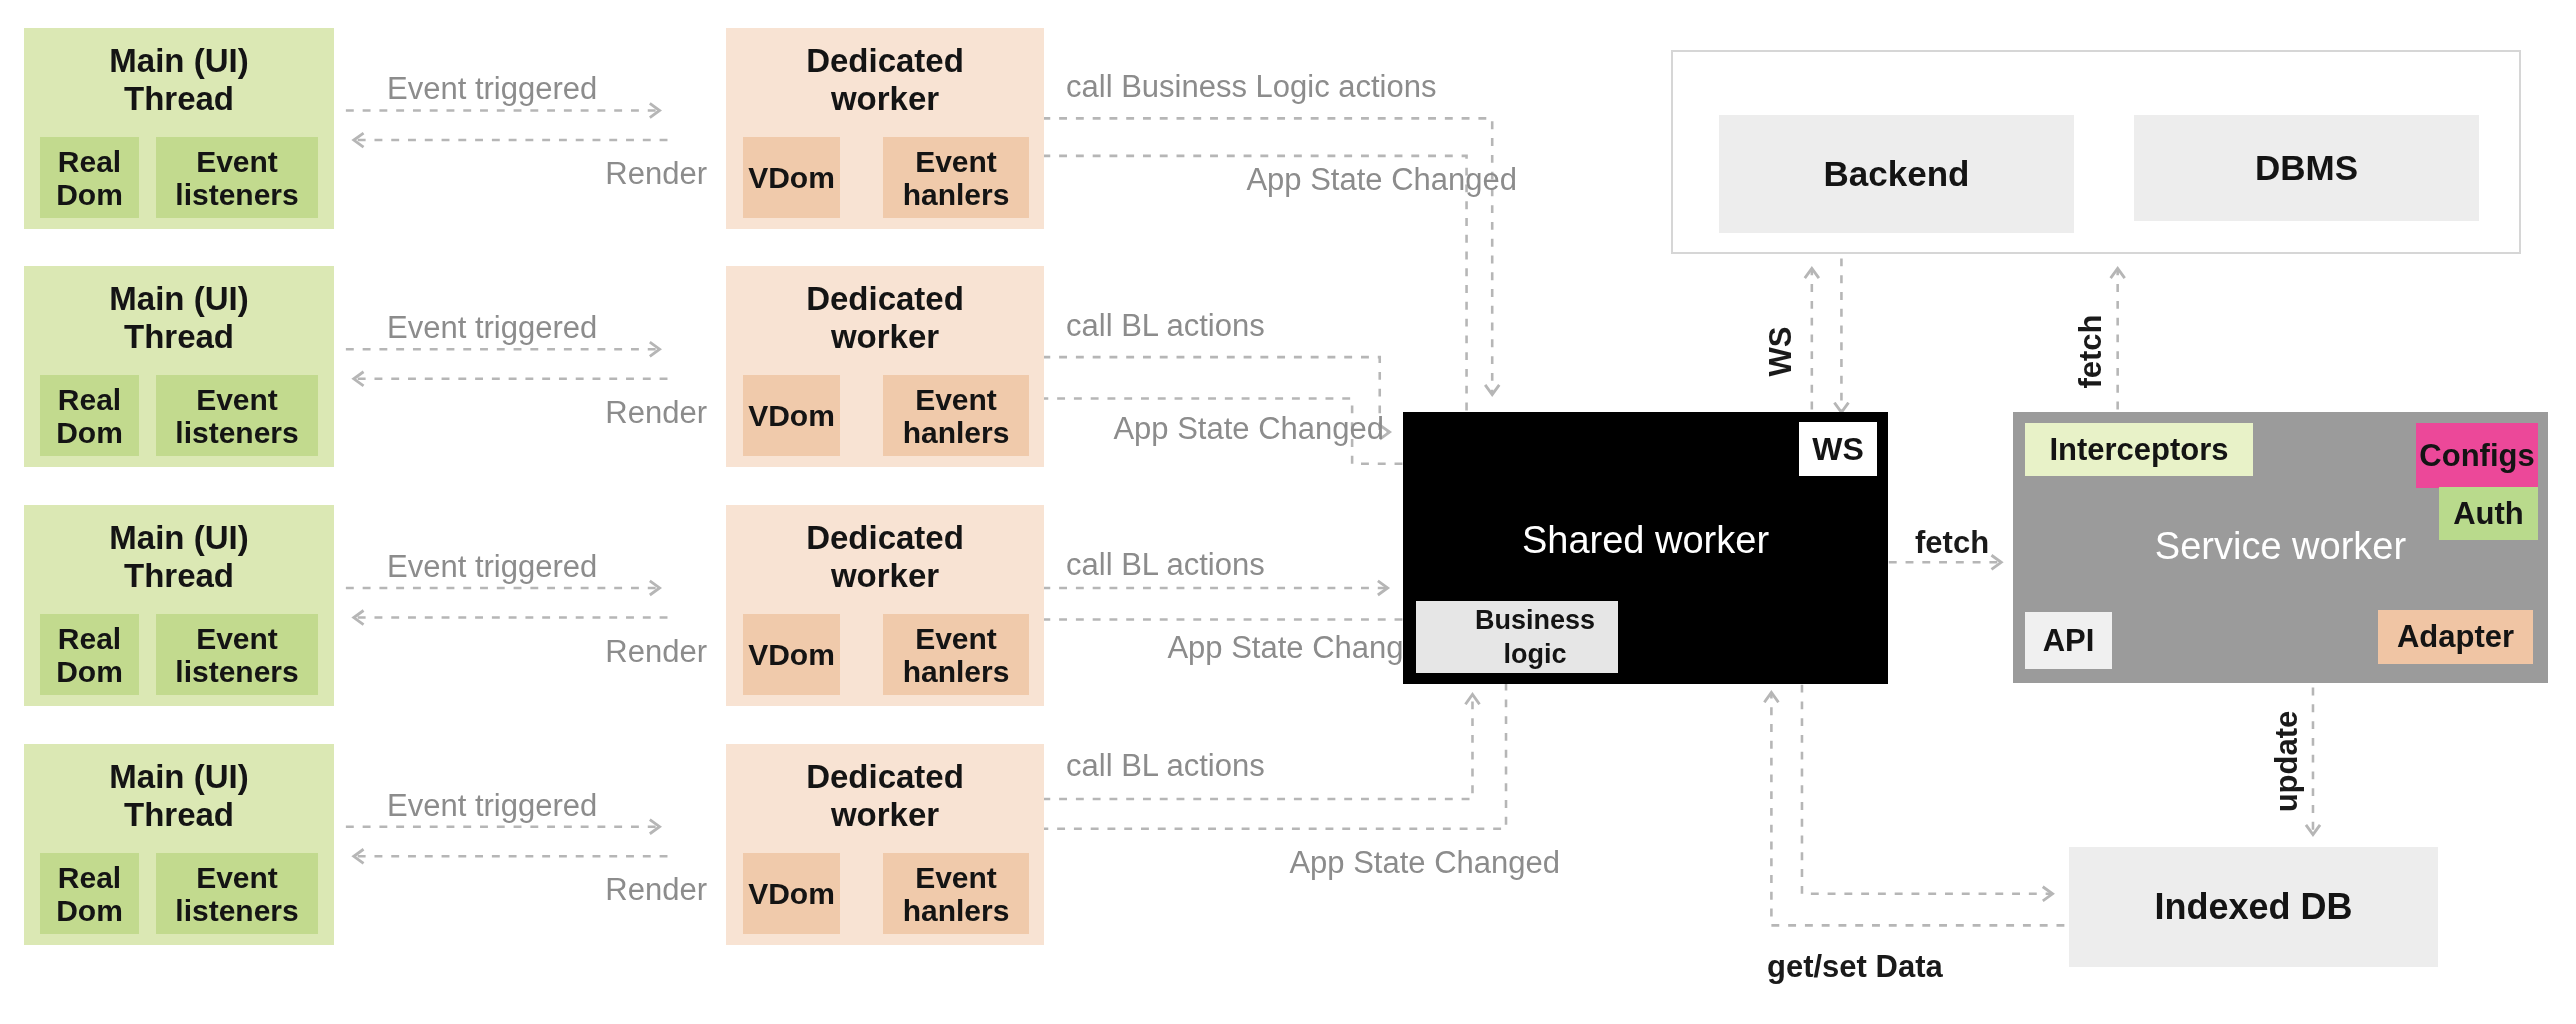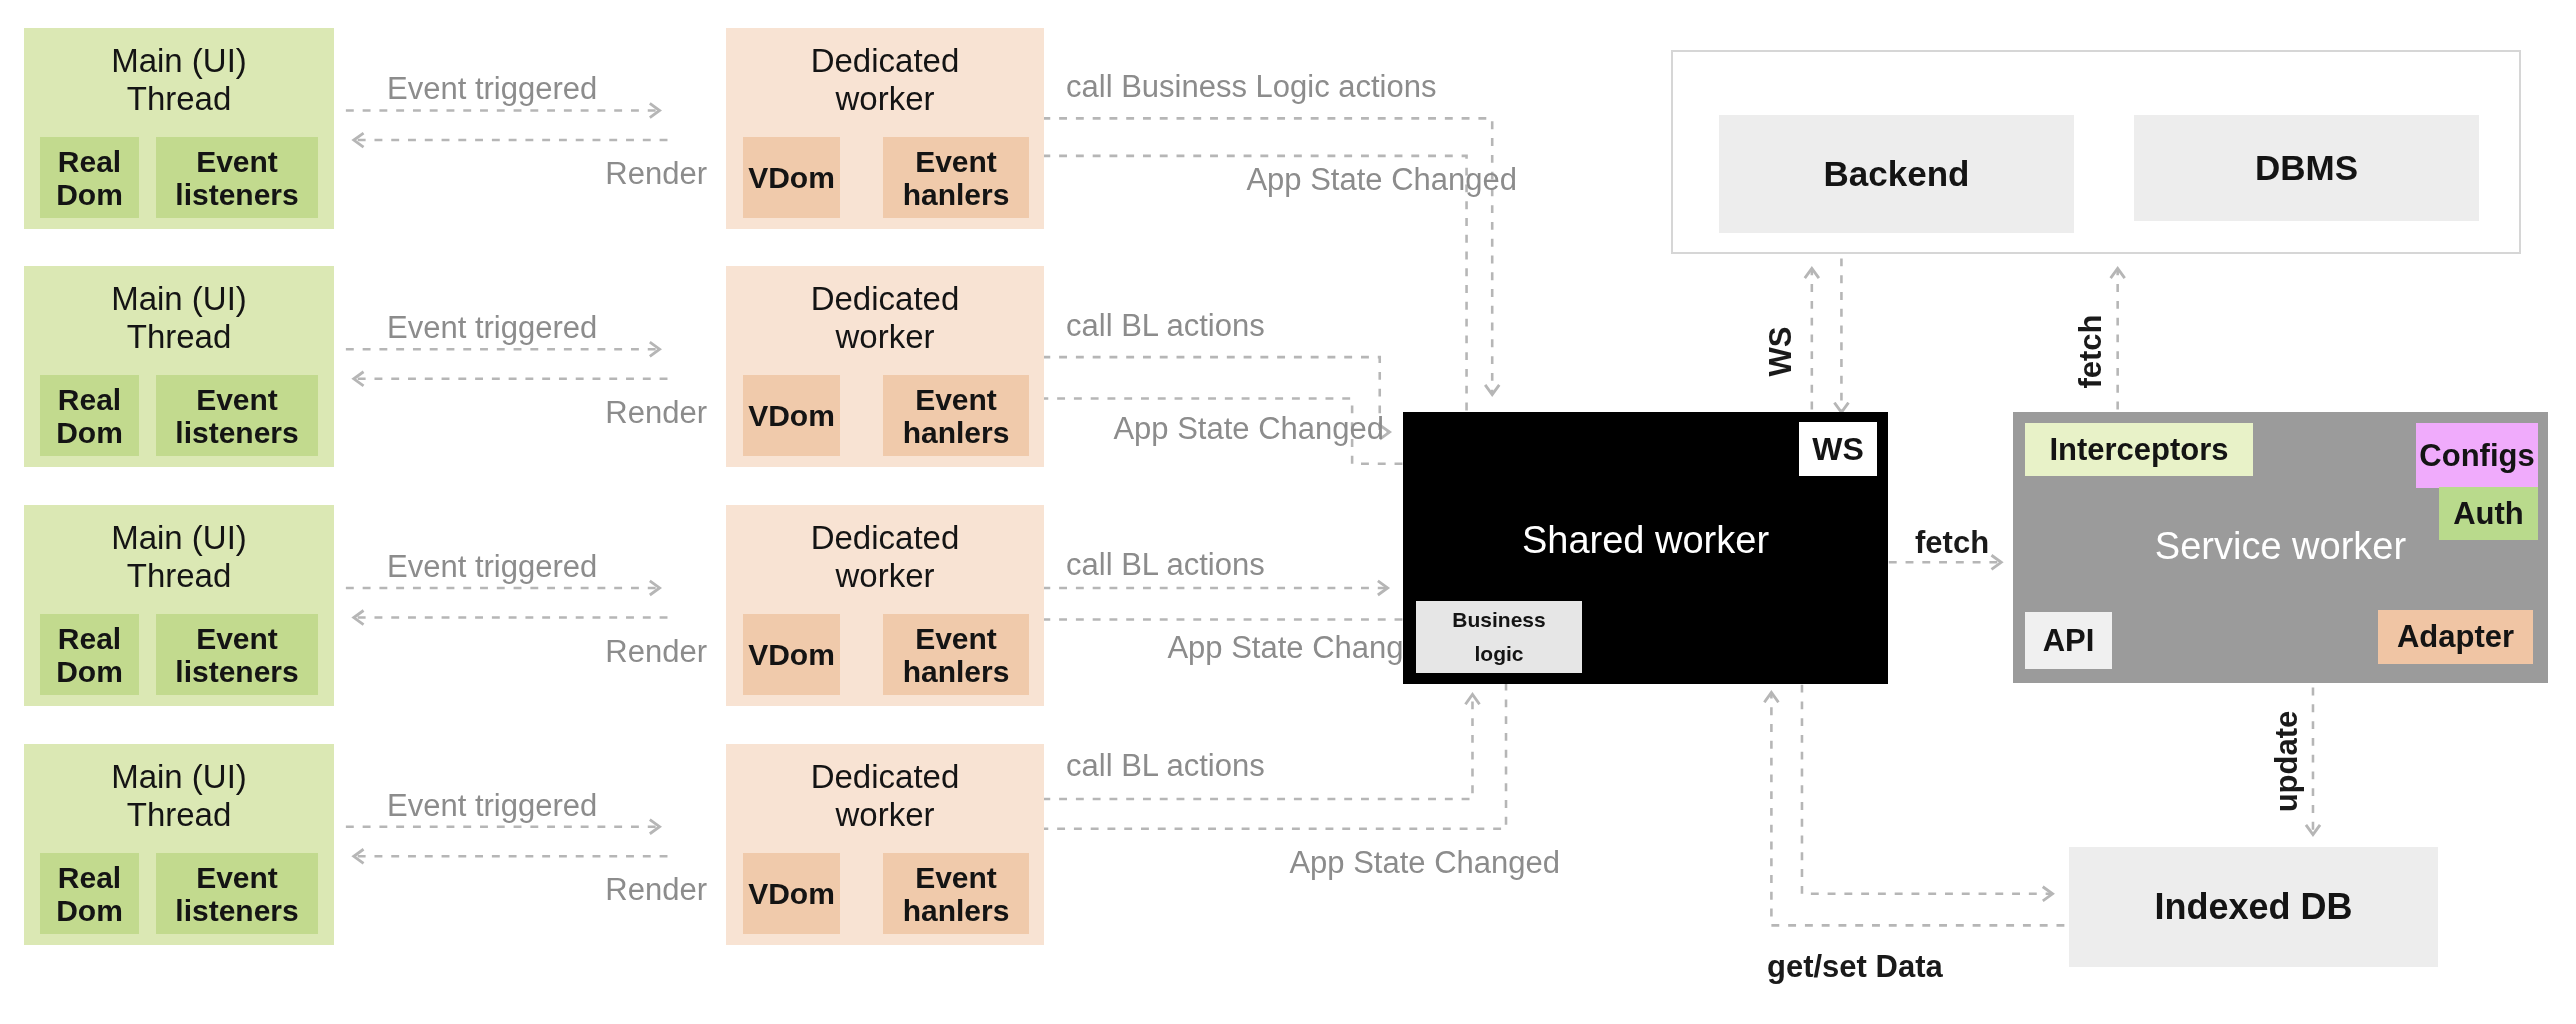--- a/index.html
+++ b/index.html
@@ -4,21 +4,21 @@
 <style>
   html,body{margin:0;padding:0;background:#ffffff;}
   #canvas{position:relative;width:2576px;height:1024px;background:#ffffff;overflow:hidden;
           font-family:"Liberation Sans", sans-serif;color:#161616;}
   svg.wires{position:absolute;left:0;top:0;pointer-events:none;}
 
   
   .thread-box{position:absolute;left:24px;width:310px;height:201px;background:#dbe8b4;}
   .worker-box{position:absolute;left:686px;width:318px;height:201px;background:#f8e3d3;margin-left:40px;}
   .box-title{position:absolute;left:0;top:14px;width:100%;text-align:center;
-             font-size:33px;font-weight:400;line-height:38px;white-space:pre-line;color:#141414;}
+             font-size:33px;font-weight:700;line-height:38px;white-space:pre-line;color:#141414;}
   .sub{position:absolute;display:flex;align-items:center;justify-content:center;
        font-size:30px;font-weight:600;line-height:33px;text-align:center;white-space:pre-line;color:#141414;}
   .thread-box .sub{background:#c2da8e;}
   .worker-box .sub{background:#f0caab;}
   .sub.s1{left:16px;top:109px;width:99px;height:81px;}
   .thread-box .sub.s2{left:132px;top:109px;width:162px;height:81px;}
   .worker-box .sub.s1{left:17px;top:109px;width:97px;height:81px;}
   .worker-box .sub.s2{left:157px;top:109px;width:146px;height:81px;}
 
   .glabel{position:absolute;font-size:31px;font-weight:500;color:#8c8c8c;white-space:nowrap;margin-left:44px;}
@@ -31,28 +31,28 @@
                 background:#ffffff;border:2px solid #d6d6d6;box-sizing:border-box;}
   .plainbox{position:absolute;background:#ededed;display:flex;align-items:center;justify-content:center;
             font-size:35px;font-weight:600;color:#141414;margin-top:20px;}
 
   .shared{position:absolute;left:1403px;top:412px;width:485px;height:272px;background:#000000;}
   .shared .title{position:absolute;left:0;top:107px;width:100%;text-align:center;color:#ffffff;
                  font-size:38px;font-weight:500;}
   .chip{position:absolute;display:flex;align-items:center;justify-content:center;
         font-weight:700;color:#141414;text-align:center;white-space:pre-line;}
   .chip.ws{left:396px;top:10px;width:78px;height:54px;background:#ffffff;font-size:32px;}
-  .chip.bl{left:13px;top:189px;width:166px;height:72px;background:#e6e6e6;font-size:21px;line-height:34px;}
+  .chip.bl{left:13px;top:189px;width:166px;height:72px;background:#e6e6e6;font-size:27px;line-height:34px;padding-left:36px;}
   .chip.as{left:302px;top:189px;width:173px;height:72px;background:#b5b5b5;font-size:33px;}
 
   .service{position:absolute;left:2013px;top:412px;width:535px;height:271px;background:#9b9b9b;}
   .service .title{position:absolute;left:0;top:113px;width:100%;text-align:center;color:#ffffff;
                   font-size:38px;font-weight:500;}
   .chip.itc{left:12px;top:11px;width:228px;height:53px;background:#e8f2c8;font-size:31px;}
-  .chip.cfg{left:403px;top:11px;width:122px;height:65px;background:#f0abfc;font-size:31px;}
+  .chip.cfg{left:403px;top:11px;width:122px;height:65px;background:#ec4899;font-size:31px;}
   .chip.auth{left:426px;top:75px;width:99px;height:53px;background:#b9da8c;font-size:31px;}
   .chip.api{left:12px;top:200px;width:87px;height:57px;background:#f0f0f0;font-size:31px;}
   .chip.adp{left:365px;top:198px;width:155px;height:54px;background:#f0c5a4;font-size:31px;}
 
   .idb{position:absolute;left:2069px;top:847px;width:369px;height:120px;background:#ededed;
        display:flex;align-items:center;justify-content:center;font-size:36px;font-weight:600;color:#141414;}
 </style>
 </head>
 <body>
 

